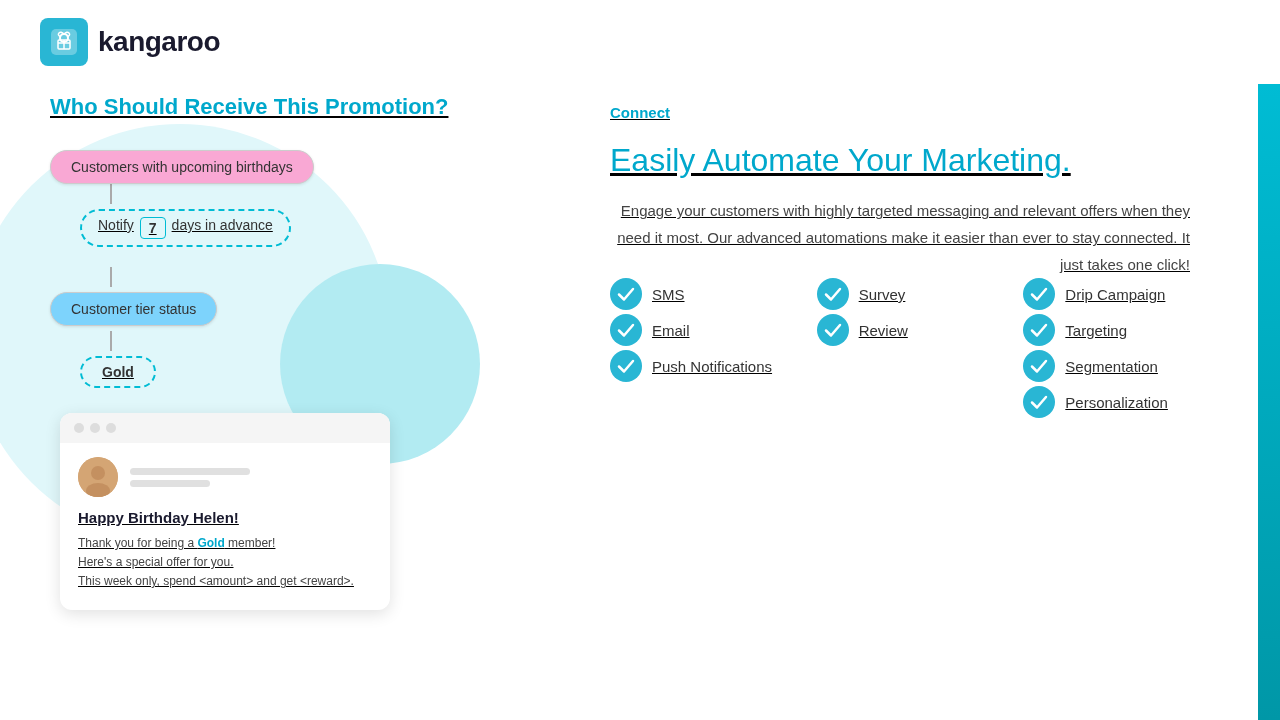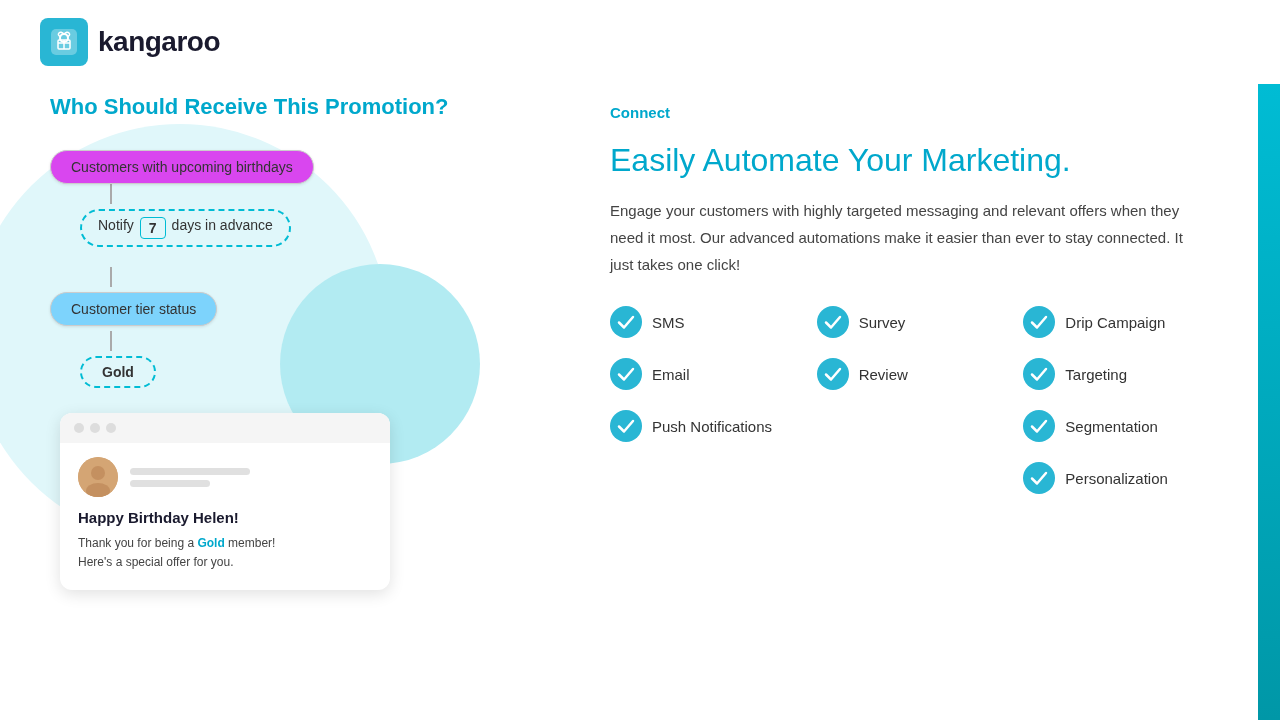--- a/index.html
+++ b/index.html
@@ -40,20 +40,21 @@
       font-weight: 700;
       color: #1a1a2e;
       letter-spacing: -0.5px;
     }
 
     
     .main-content {
       display: flex;
       flex: 1;
       padding: 0;
+      text-decoration: underline;
     }
 
     
     .left-panel {
       width: 580px;
       padding: 10px 50px 20px 50px;
       position: relative;
     }
 
     
@@ -90,21 +91,21 @@
       margin-bottom: 30px;
     }
 
     
     .filter-section {
       margin-bottom: 20px;
     }
 
     .filter-box {
       display: inline-block;
-      background: #d946ef;
+      background: #f9a8d4;
       border: 1px solid #ccc;
       border-radius: 20px;
       padding: 8px 20px;
       font-size: 14px;
       color: #333;
       box-shadow: 0 1px 3px rgba(0,0,0,0.1);
     }
 
     .connector-line {
       width: 2px;
@@ -282,29 +283,29 @@
       font-weight: 300;
       color: #00a8cc;
       margin-bottom: 18px;
       line-height: 1.2;
       margin-top: 20px;
     }
     .automate-desc {
       font-size: 15px;
       color: #444;
       line-height: 1.8;
-      margin-bottom: 28px;
       max-width: 580px;
+      text-align: right;
     }
 
     
     .features-grid {
       display: grid;
       grid-template-columns: 1fr 1fr 1fr;
-      gap: 20px 20px;
+      gap: 4px 20px;
       max-width: 600px;
     }
     .feature-item {
       display: flex;
       align-items: center;
       gap: 10px;
     }
     .check-icon {
       width: 32px;
       height: 32px;
@@ -383,20 +384,21 @@
             </div>
             <div class="profile-lines">
               <div class="line-gray line-long"></div>
               <div class="line-gray line-medium"></div>
             </div>
           </div>
           <div class="card-title">Happy Birthday Helen!</div>
           <div class="card-text">
             <span>Thank you for being a </span><span class="gold-inline">Gold</span><span> member!</span><br>
             <span>Here's a special offer for you.</span><br>
+            <span>This week only, spend &lt;amount&gt; and get &lt;reward&gt;.</span>
           </div>
         </div>
       </div>
     </div>
   </div>
 
   <div class="right-panel">
     <div class="connect-label">Connect</div>
     <div class="automate-title">Easily Automate Your Marketing.</div>
     <div class="automate-desc">Engage your customers with highly targeted messaging and relevant offers when they need it most. Our advanced automations make it easier than ever to stay connected. It just takes one click!</div>

